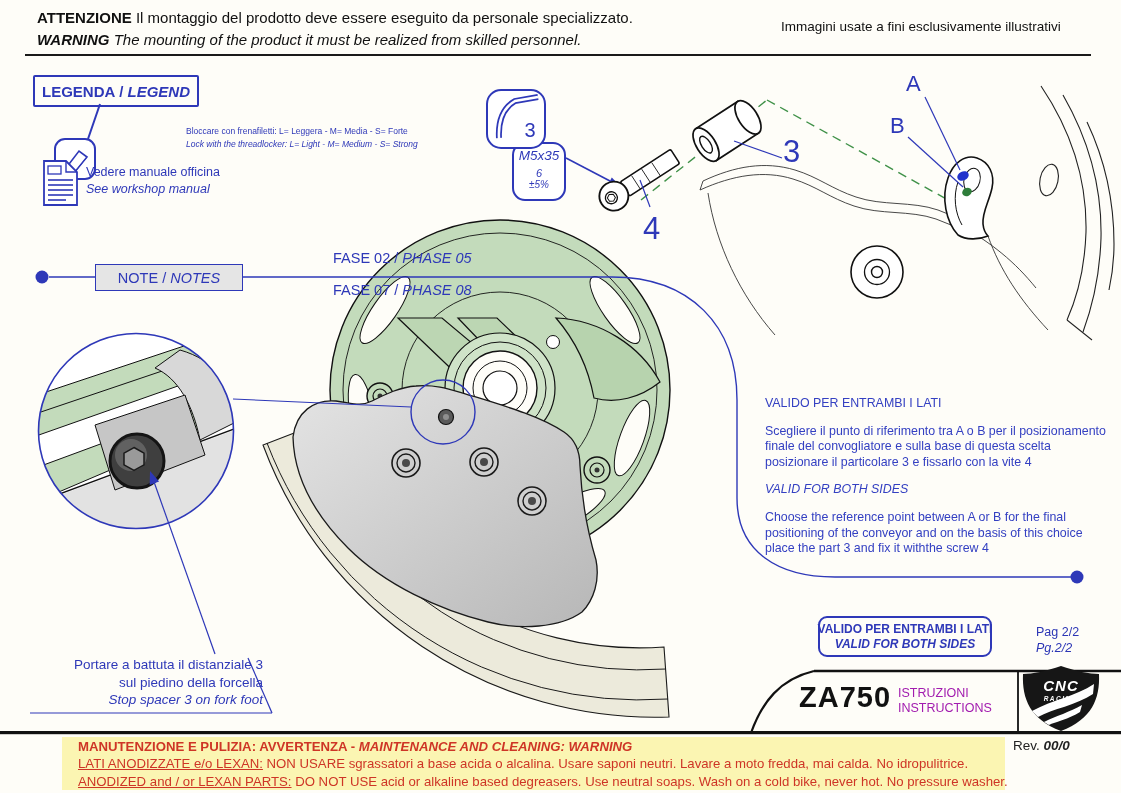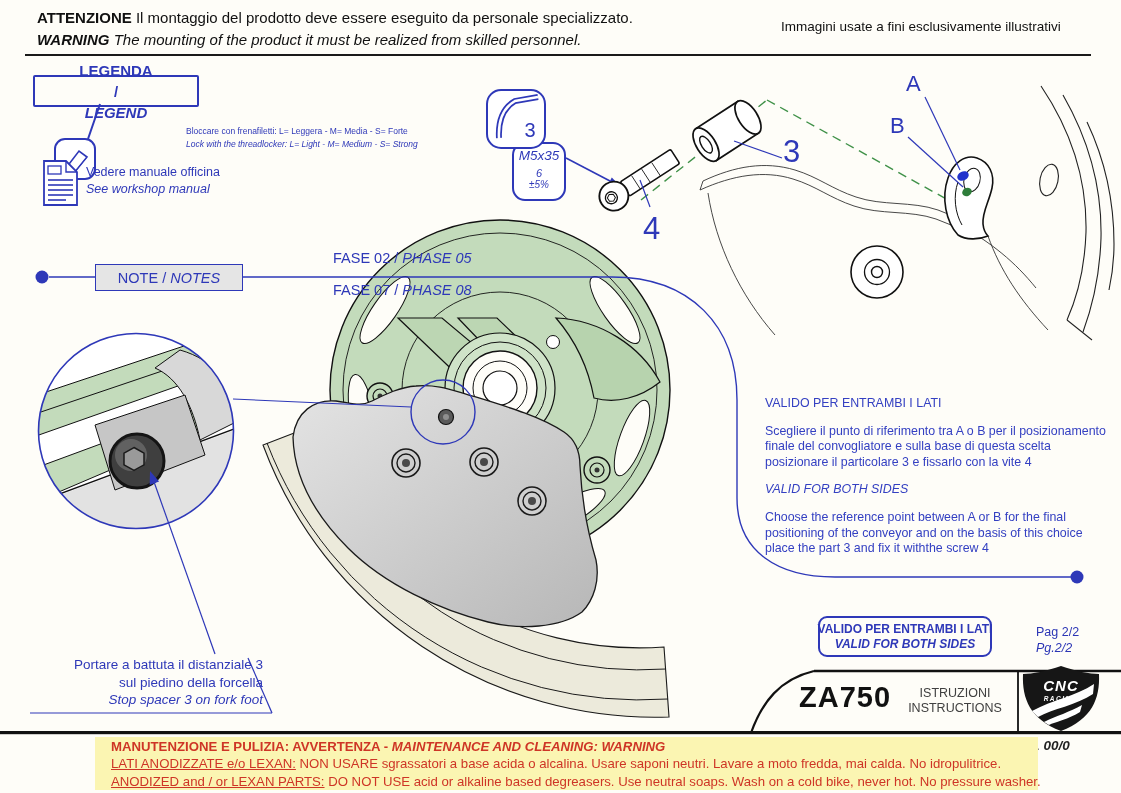--- a/index.html
+++ b/index.html
@@ -10,21 +10,21 @@
   .abs{position:absolute;}
   svg text{font-family:"Liberation Sans", sans-serif;}
   
   .hdr-left{left:37px;top:7px;font-size:15px;line-height:22px;color:#111;white-space:nowrap;}
   .hdr-right{left:781px;top:17px;font-size:13.5px;line-height:19px;color:#111;white-space:nowrap;}
   .it{font-style:italic;}
   .b{font-weight:bold;}
   .top-rule{left:25px;top:54px;width:1066px;height:0;border-top:2px solid #1a1a1a;}
   
   .legend-box{left:33px;top:75px;width:162px;height:28px;border:2px solid #2e38b8;border-radius:2px;
-    display:flex;align-items:center;justify-content:center;font-size:15px;font-weight:bold;color:#2e38b8;gap:4px;white-space:nowrap;flex-direction:column;}
+    display:flex;align-items:center;justify-content:center;font-size:15px;font-weight:bold;color:#2e38b8;gap:4px;white-space:nowrap;}
   .legend-small{left:186px;top:125px;font-size:8.5px;line-height:12.5px;color:#2e38b8;white-space:nowrap;}
   .legend-manual{left:86px;top:164px;font-size:12.5px;line-height:17px;color:#2e38b8;white-space:nowrap;}
   
   .allen-num{left:517px;top:119px;width:26px;text-align:center;font-size:20px;color:#2e38b8;}
   .spec-m5{left:513px;top:148px;width:52px;text-align:center;font-size:13.5px;font-style:italic;color:#2e38b8;}
   .spec-6{left:513px;top:167px;width:52px;text-align:center;font-size:11px;font-style:italic;color:#2e38b8;}
   .spec-tol{left:513px;top:179px;width:52px;text-align:center;font-size:10px;font-style:italic;color:#2e38b8;}
   
   .lbl{color:#2e38b8;white-space:nowrap;}
   .lbl-3{left:783px;top:134px;font-size:31px;}
@@ -43,25 +43,25 @@
   .side-note .gap{height:12px;}
   
   .spacer-note{left:30px;top:656px;width:233px;text-align:right;font-size:13.5px;line-height:17.5px;color:#2e38b8;white-space:nowrap;}
   
   .valid-box{left:818px;top:616px;width:170px;height:37px;border:2.5px solid #2e38b8;border-radius:9px;
     display:flex;flex-direction:column;align-items:center;justify-content:center;font-size:12px;font-weight:bold;
     line-height:15px;color:#2e38b8;background:#fefdf8;white-space:nowrap;}
   .pagination{left:1036px;top:624px;font-size:12.5px;line-height:16px;color:#2b35b5;white-space:nowrap;}
   
   .product-code{left:799px;top:681px;font-size:29px;font-weight:bold;color:#111;letter-spacing:1px;}
-  .doc-type{left:898px;top:686px;width:114px;text-align:center;font-size:12.5px;line-height:15px;color:#404040;}
+  .doc-type{left:898px;top:686px;width:114px;text-align:left;font-size:12.5px;line-height:15px;color:#a21caf;}
   .rev{left:1013px;top:738px;font-size:13.5px;color:#222;white-space:nowrap;}
   
   .maint{left:62px;top:737px;width:943px;height:53px;background:#fbf5b2;color:#ce3526;
-    font-size:13.2px;line-height:17.4px;padding:1px 0 0 16px;box-sizing:border-box;white-space:nowrap;margin-left:33px;}
+    font-size:13.2px;line-height:17.4px;padding:1px 0 0 16px;box-sizing:border-box;white-space:nowrap;}
   .u{text-decoration:underline;}
 </style>
 </head>
 <body>
 
 <div class="page">
 
   <svg class="abs" style="left:0;top:0;" width="1121" height="793" viewBox="0 0 1121 793">
     <defs>
       <linearGradient id="gg" x1="0" y1="0" x2="1" y2="1">

